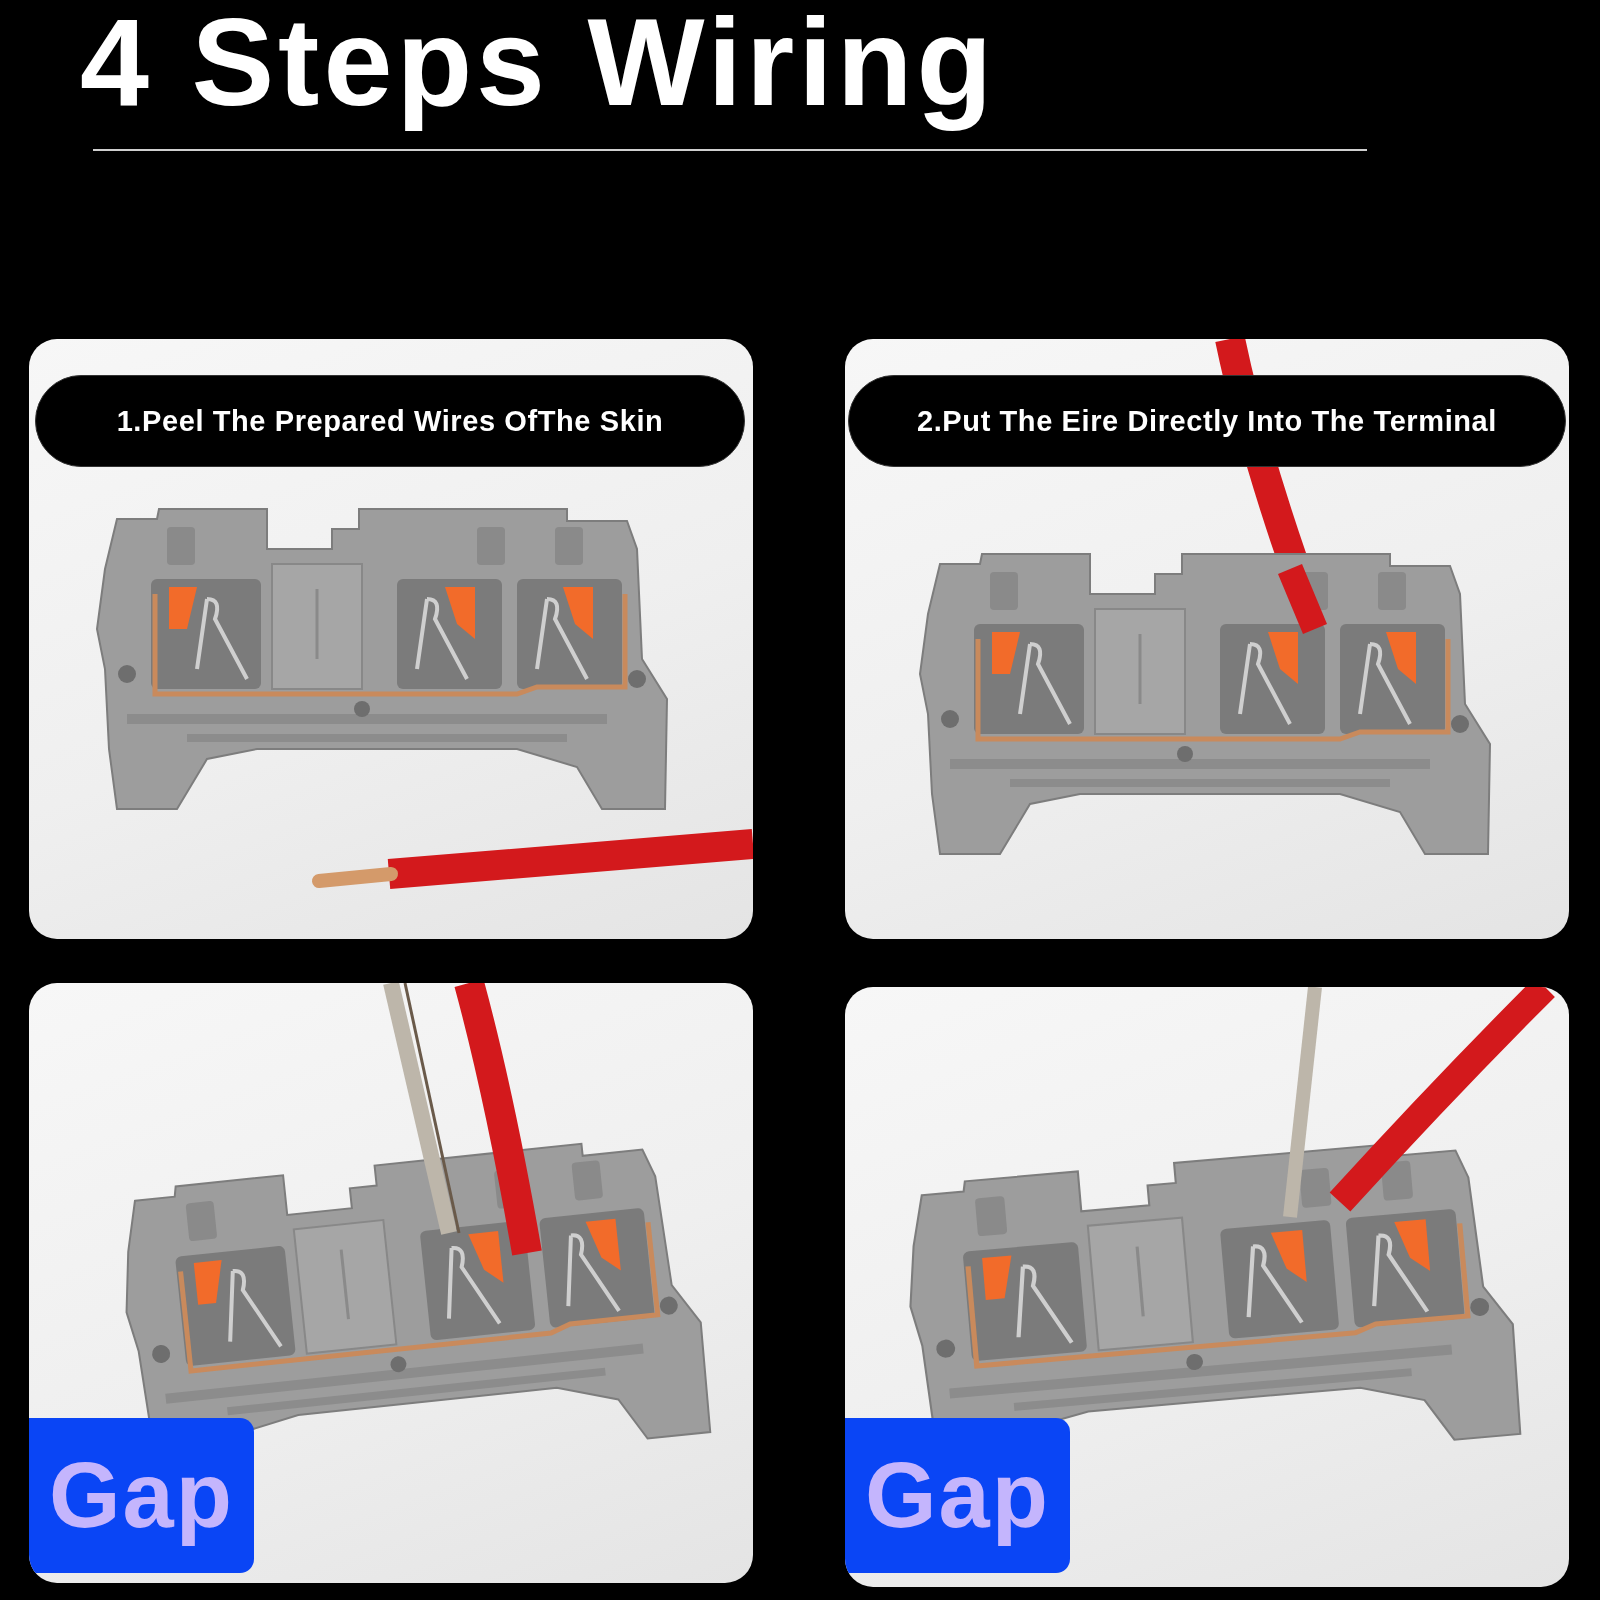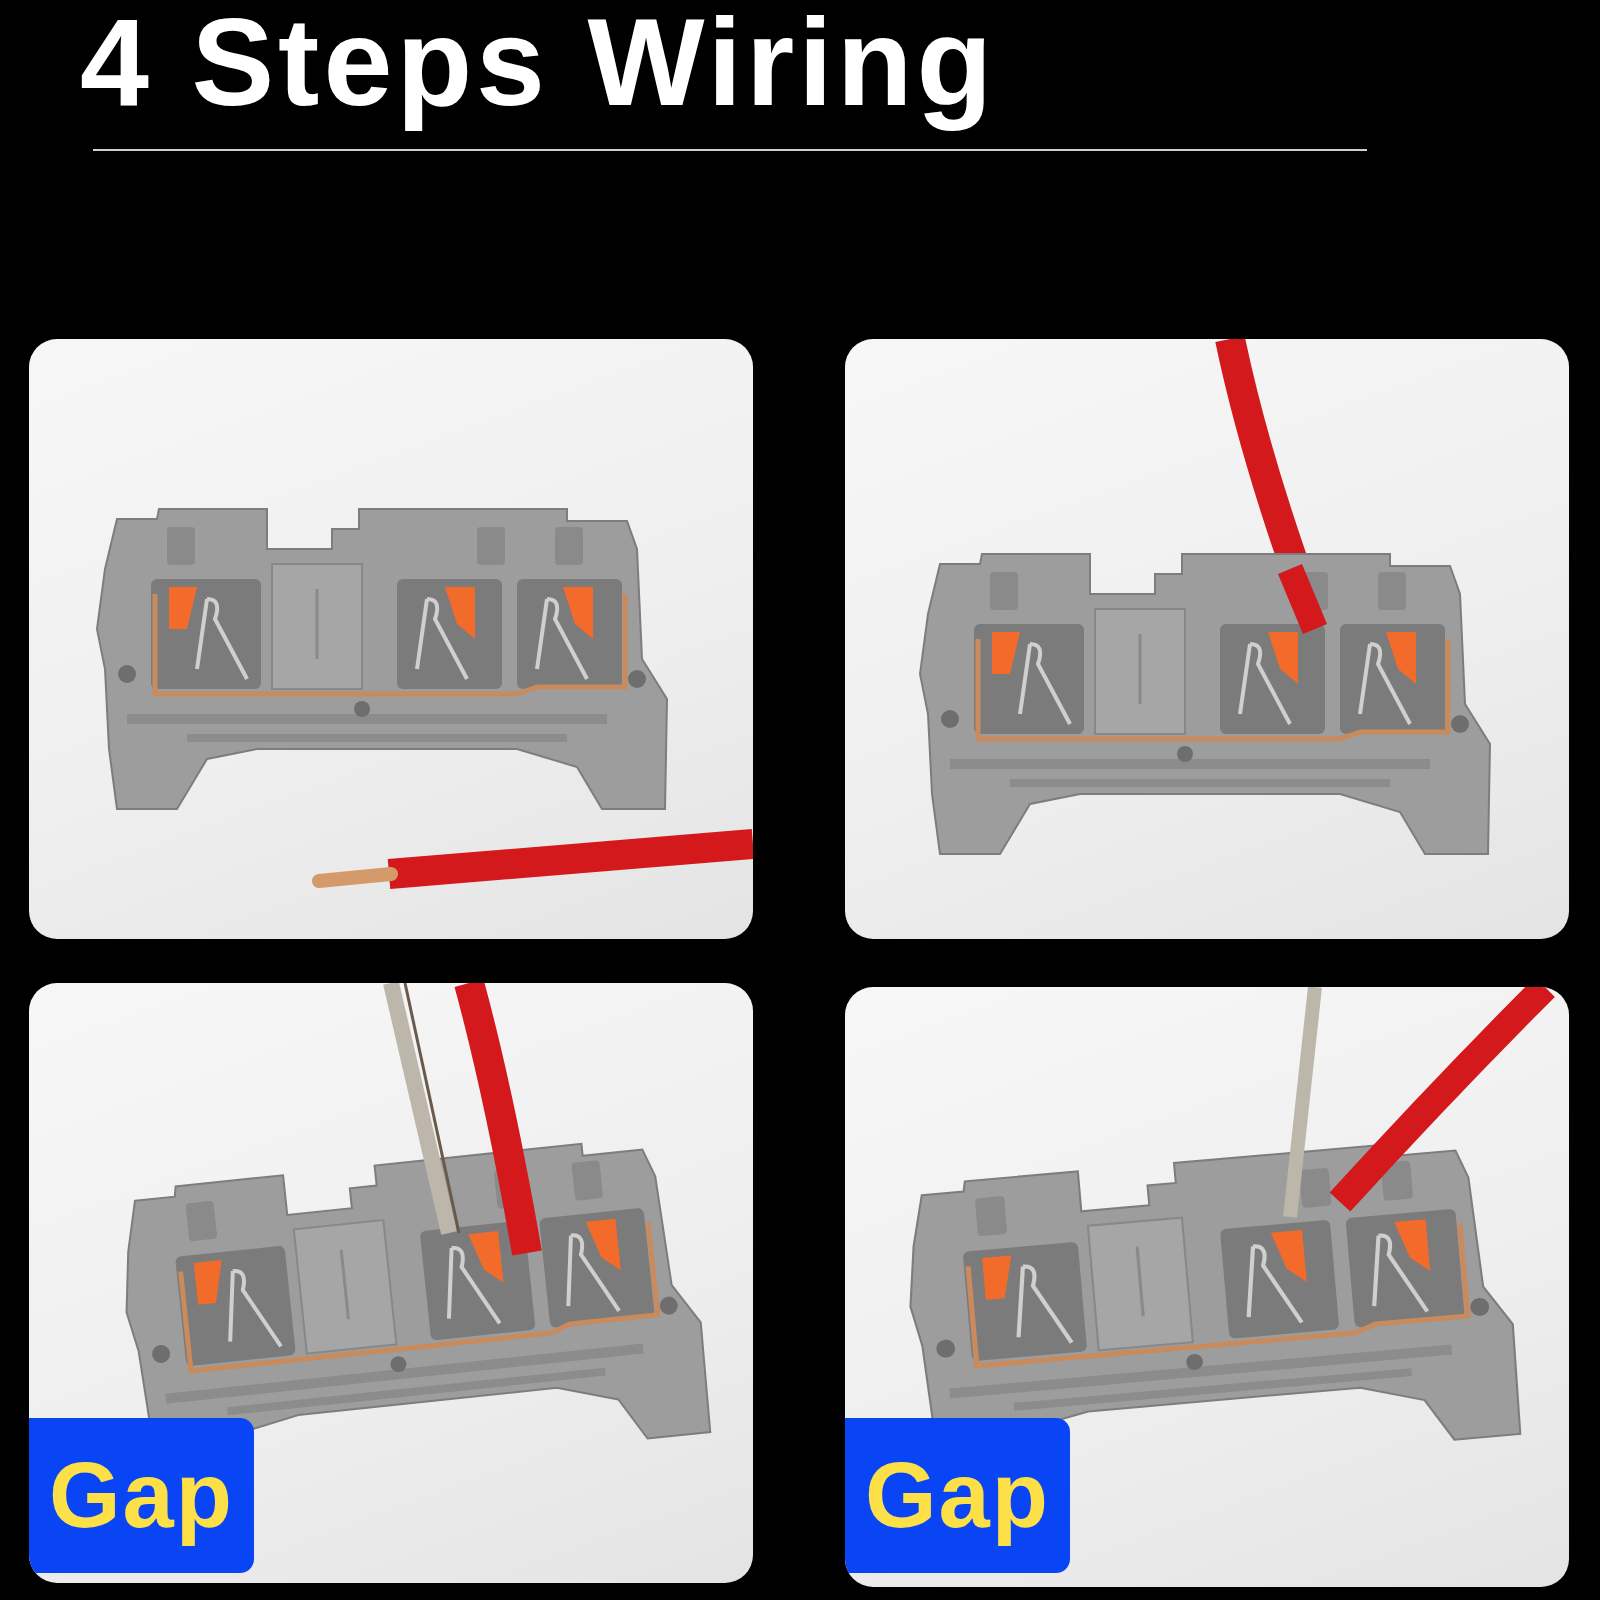--- a/index.html
+++ b/index.html
@@ -2,21 +2,21 @@
 <html><head>
 <meta charset="utf-8">
 <style>
   html, body { margin:0; padding:0; background:#000; }
   body { width:1600px; height:1600px; position:relative; overflow:hidden; font-family:"Liberation Sans", sans-serif; }
   .title { position:absolute; left:80px; top:-6px; color:#fff; font-weight:bold; font-size:124px; letter-spacing:4px; white-space:nowrap; line-height:1.1; transform:scaleX(1.0); transform-origin:left; }
   .title-rule { position:absolute; left:93px; top:149px; width:1274px; height:2px; background:#cfcfcf; }
   .card { position:absolute; width:724px; height:600px; border-radius:28px; overflow:hidden; background:linear-gradient(160deg,#f7f7f7 0%,#efefef 55%,#e4e4e4 100%); }
   .pill { position:absolute; height:90px; border-radius:46px; background:#000; color:#fff; font-weight:bold; font-size:29px; display:flex; align-items:center; justify-content:center; white-space:nowrap; letter-spacing:0.6px; z-index:5; border:1px solid #333; }
   .photo { position:absolute; left:0; top:0; width:724px; height:600px; z-index:1; }
-  .gap { position:absolute; left:0; width:225px; height:155px; background:#0a45f5; border-radius:0 14px 14px 0; color:#fde047; font-weight:bold; font-size:92px; display:flex; align-items:center; justify-content:center; z-index:6; letter-spacing:2px; }
+  .gap { position:absolute; left:0; width:225px; height:155px; background:#0a45f5; border-radius:0 14px 14px 0; color:#c4b5fd; font-weight:bold; font-size:92px; display:flex; align-items:center; justify-content:center; z-index:6; letter-spacing:2px; }
 </style>
 </head>
 <body>
 
 <div class="title">4 Steps Wiring</div>
 <div class="title-rule"></div>
 
 <svg width="0" height="0" style="position:absolute">
   <defs>
     <g id="tblock">
@@ -55,30 +55,32 @@
 
 <div class="card" style="left:29px; top:339px;">
   <svg class="photo" viewBox="0 0 724 600">
     <g transform="translate(68,170) scale(1.0,1.0)">
         <use href="#tblock"></use>
       </g>
 
     <path d="M360,535 L724,505" stroke="#d3191c" stroke-width="30" stroke-linecap="butt"></path>
     <path d="M290,542 L362,535" stroke="#d49a6a" stroke-width="14" stroke-linecap="round"></path>
   </svg>
+  <div class="pill" style="left:6px; top:36px; width:708px;">1.Peel The Prepared Wires OfThe Skin</div>
 </div>
 
 <div class="card" style="left:845px; top:339px;">
   <svg class="photo" viewBox="0 0 724 600">
     <path d="M385,0 Q410,120 465,270" stroke="#d3191c" stroke-width="30" fill="none"></path>
     <g transform="translate(75,215) scale(1.0,1.0)">
         <use href="#tblock"></use>
       </g>
     <path d="M445,230 L470,290" stroke="#d3191c" stroke-width="26" fill="none"></path>
   </svg>
+  <div class="pill" style="left:3px; top:36px; width:716px;">2.Put The Eire Directly Into The Terminal</div>
 </div>
 
 <div class="card" style="left:29px; top:983px;">
   <svg class="photo" viewBox="0 0 724 600">
     <g transform="translate(85,210) rotate(-6) scale(1.0,1.0)">
         <use href="#tblock"></use>
       </g>
 
     <path d="M362,0 L420,250" stroke="#bdb6aa" stroke-width="16" fill="none"></path>
     <path d="M376,0 L430,250" stroke="#6a5a4a" stroke-width="3" fill="none"></path>

